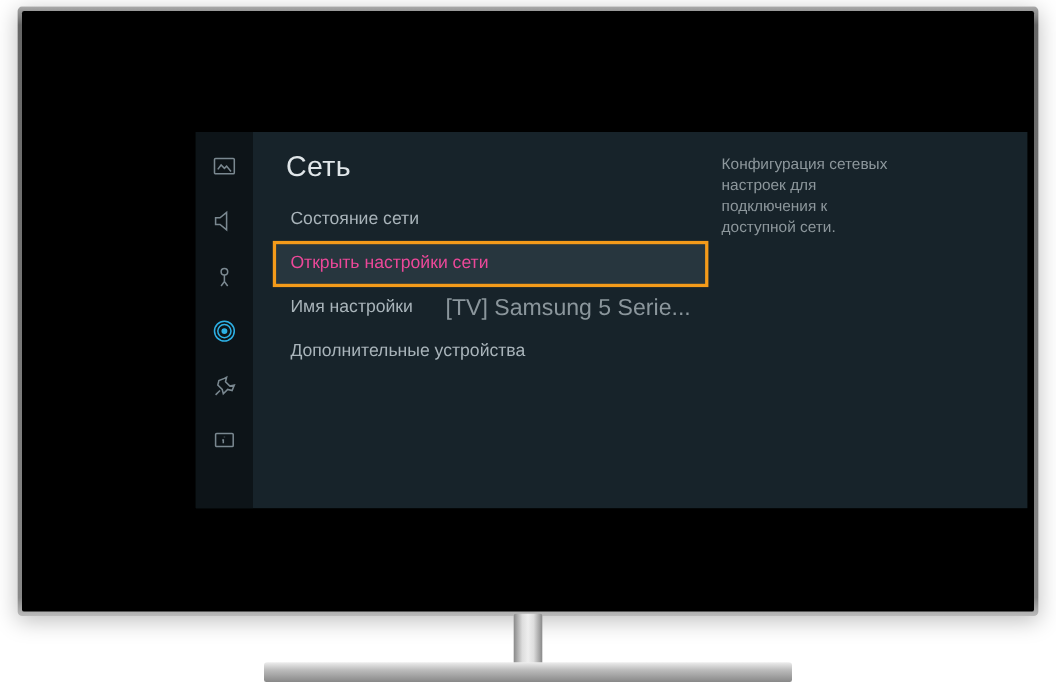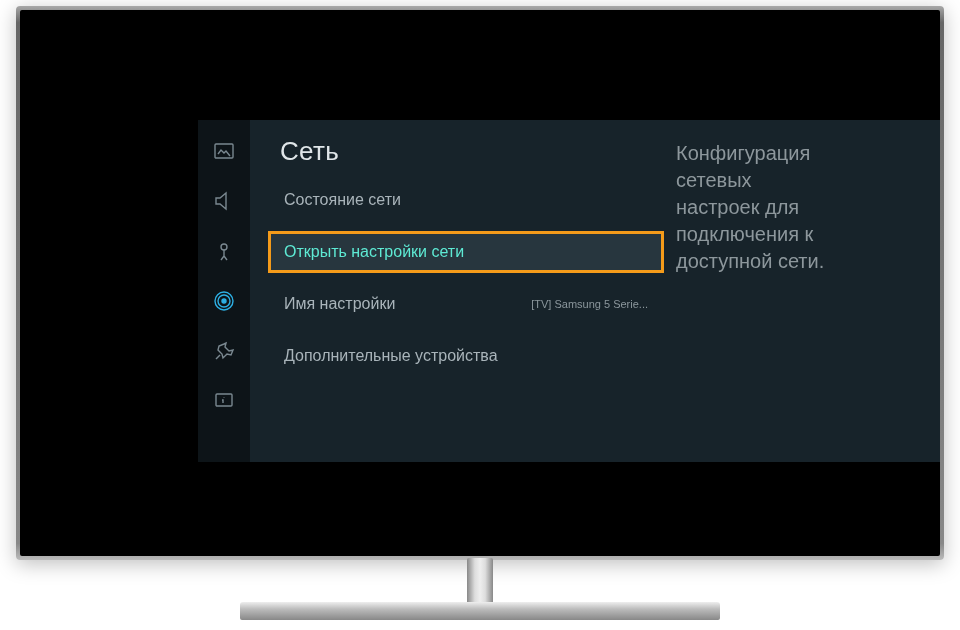--- a/index.html
+++ b/index.html
@@ -51,21 +51,21 @@
       border-radius: 3px 3px 2px 2px;
     }
     .screen {
       position: absolute;
       inset: 18px 22px 18px 22px;
       background: #000;
     }
     .ui-panel {
       position: absolute;
       top: 92px;
-      left: 156px;
+      left: 136px;
       width: 756px;
       height: 342px;
       background: #17232a;
     }
     .sidebar {
       position: absolute;
       top: 0;
       left: 0;
       width: 52px;
       height: 100%;
@@ -116,40 +116,40 @@
     .menu-item {
       height: 38px;
       display: flex;
       align-items: center;
       padding: 0 14px;
       color: #a9b4ba;
       font-size: 16px;
       font-weight: 300;
       cursor: pointer;
       position: relative;
-      margin-bottom: 14px;
+      margin-bottom: 2px;
     }
     .menu-item .value {
       margin-left: auto;
       color: #8b969c;
-      font-size: 11px;
+      font-size: 21px;
     }
     .menu-item.selected {
       background: #27363e;
-      color: #5eead4;
+      color: #ec4899;
     }
     .highlight-box {
       position: absolute;
       border: 3px solid #f49b1a;
       top: -2px; left: -2px; right: -2px; bottom: -2px;
       pointer-events: none;
     }
     .desc-text {
       color: #8d979c;
-      font-size: 20px;
+      font-size: 14px;
       line-height: 1.35;
       font-weight: 300;
     }
   </style>
 </head>
 <body>
 
 <div class="tv-frame">
   <div class="tv-bezel">
     <div class="screen">

